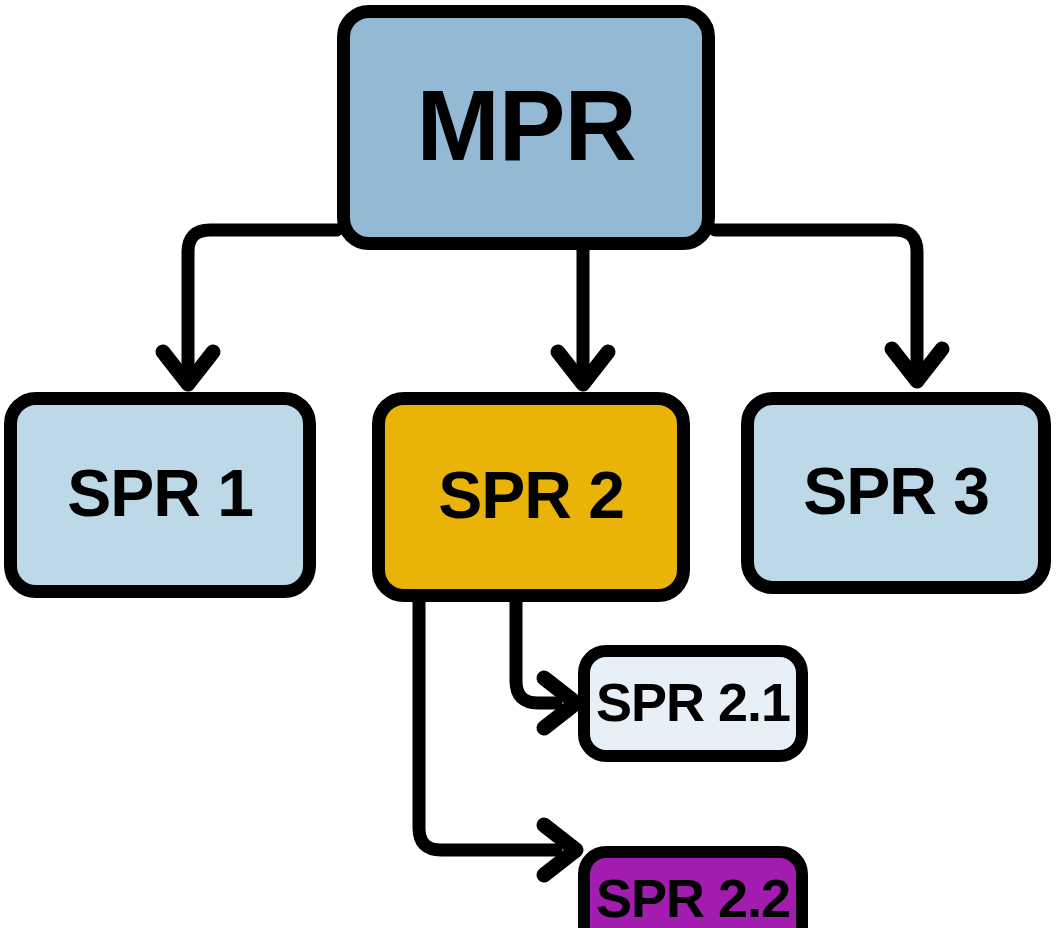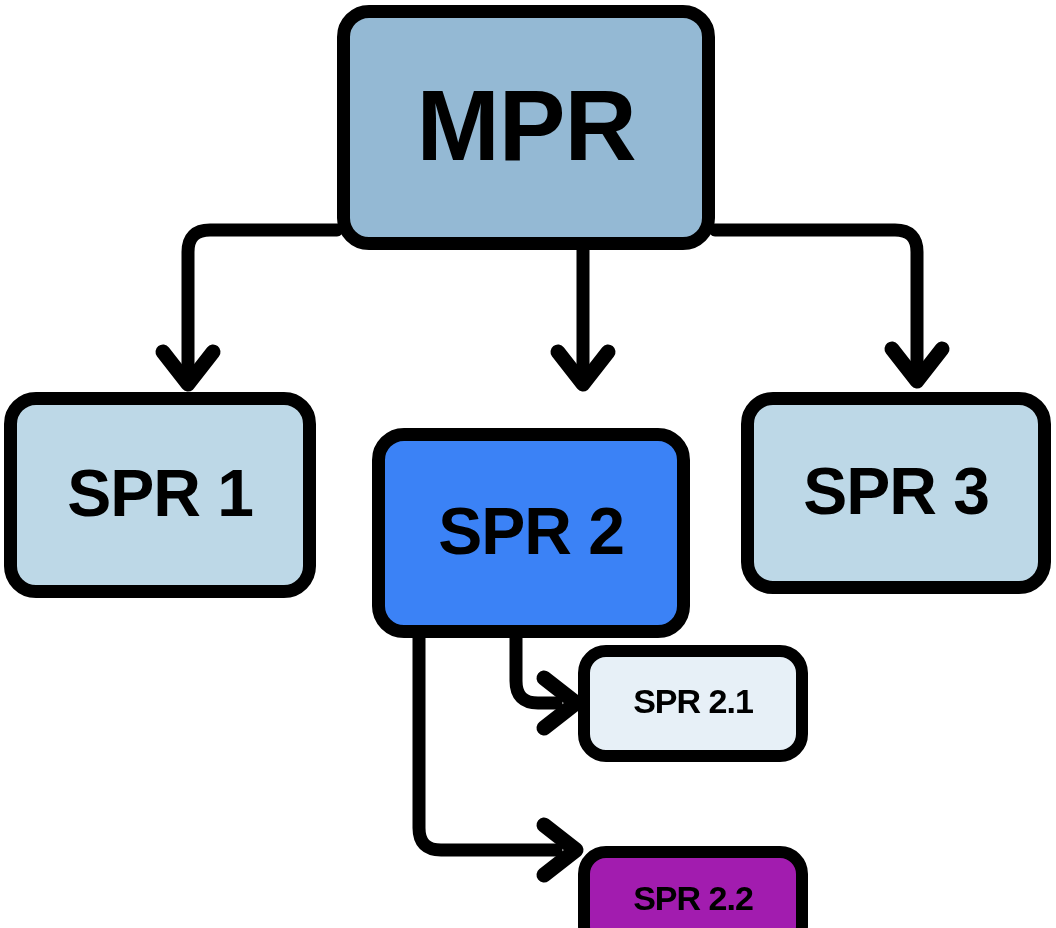--- a/index.html
+++ b/index.html
@@ -45,21 +45,21 @@
   }
   .node .label {
     white-space: nowrap;
     letter-spacing: -1px;
     transform: translateY(-2px);
   }
   .node-root    { left: 337px; top: 5px;   width: 378px; height: 245px; font-size: 100px; }
   .node-spr1    { left: 4px;   top: 392px; width: 312px; height: 206px; font-size: 66px; }
   .node-spr2    { left: 372px; top: 392px; width: 318px; height: 210px; font-size: 66px; }
   .node-spr3    { left: 741px; top: 392px; width: 310px; height: 202px; font-size: 66px; }
-  .node-sub     { border-width: 12px; border-radius: 28px; font-size: 34px; }
+  .node-sub     { border-width: 12px; border-radius: 28px; font-size: 54px; }
   .node-spr21   { left: 578px; top: 645px; width: 230px; height: 117px; }
   .node-spr22   { left: 578px; top: 810px; width: 230px; height: 108px; }
 </style>
 </head>
 <body>
 
 <div class="canvas">
 
   <svg class="edges" viewBox="0 0 1056 928" aria-hidden="true">
     <g>
@@ -85,21 +85,21 @@
   </svg>
 
   <div class="node node-root" style="background: rgb(148, 185, 212);">
     <span class="label">MPR</span>
   </div>
 
   <div class="node node-spr1" style="background: rgb(189, 216, 231); border-radius: 32px;">
     <span class="label">SPR 1</span>
   </div>
 
-  <div class="node node-spr2" style="background: #3b82f6; margin-top: 36px;">
+  <div class="node node-spr2" style="background: #eab308;">
     <span class="label">SPR 2</span>
   </div>
 
   <div class="node node-spr3" style="background: rgb(189, 216, 231);">
     <span class="label">SPR 3</span>
   </div>
 
   <div class="node node-sub node-spr21" style="background: rgb(231, 240, 247);">
     <span class="label">SPR 2.1</span>
   </div>

